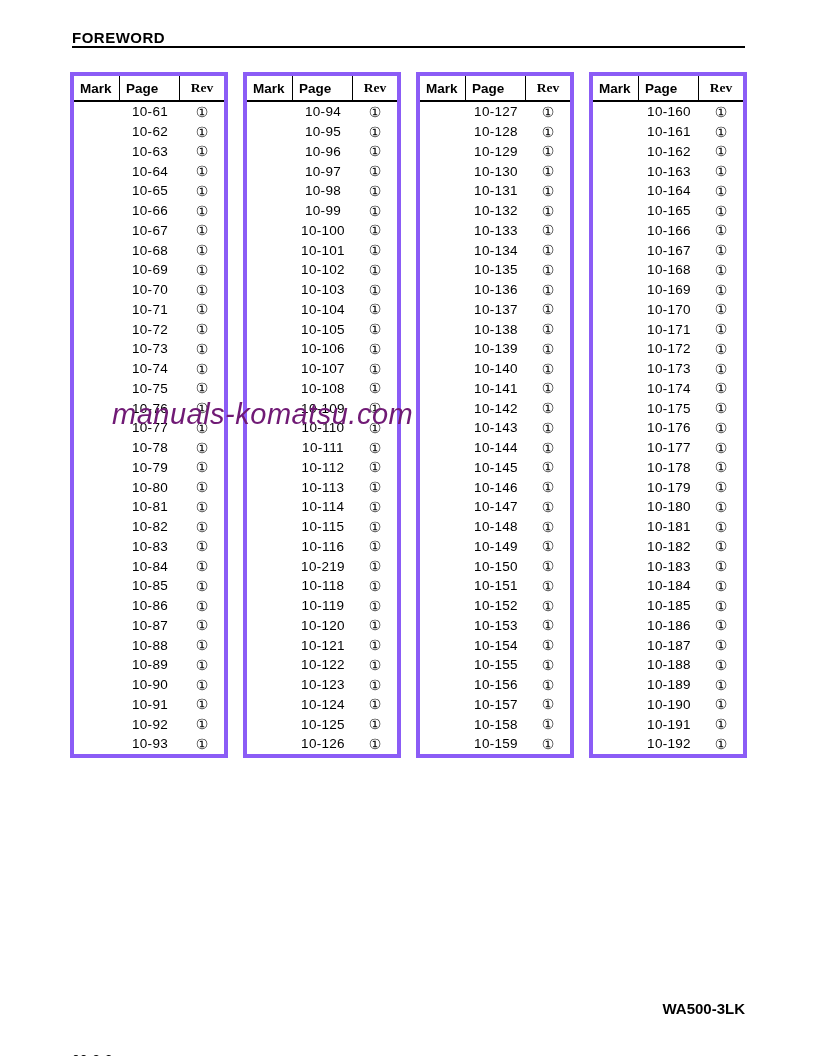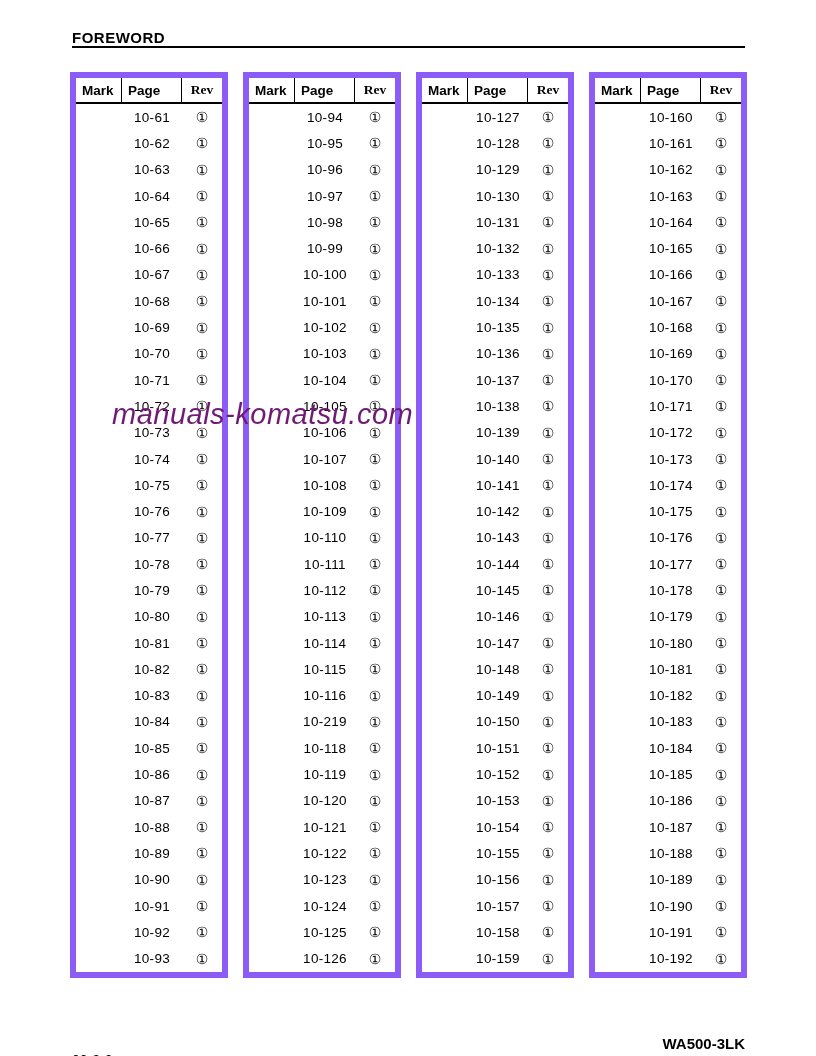--- a/index.html
+++ b/index.html
@@ -17,21 +17,21 @@
   }
   .title-rule {
     position: absolute; left: 72px; top: 46px;
     width: 673px; height: 2px; background: #000;
   }
 
   .tables {
     position: absolute; left: 70px; top: 72px; width: 677px;
     display: flex; justify-content: space-between;
   }
-  .rtable { width: 158px; height: 906px; border: 6px solid #8b5cf6; background: #fff; }
+  .rtable { width: 158px; height: 686px; border: 4px solid #8b5cf6; background: #fff; }
   .thead {
     display: flex; height: 26px; border-bottom: 2px solid #000;
     font-weight: bold; font-size: 13.5px;
   }
   .th { display: flex; align-items: center; }
   .th-mark { width: 46px; border-right: 1.5px solid #000; padding-left: 6px; }
   .th-page { width: 60px; border-right: 1.5px solid #000; padding-left: 6px; }
   .th-rev  { flex: 1; justify-content: center; font-family: Liberation Serif, serif; }
 
   .tbody { display: flex; flex-direction: column; height: calc(100% - 26px); }
@@ -46,21 +46,21 @@
     white-space: nowrap;
     font-style: italic;
   }
 
   .footer-left {
     position: absolute; left: 72px; top: 1052px; font-size: 14px;
   }
   .footer-mark { font-size: 11px; vertical-align: 1px; }
   .footer-right {
     position: absolute; right: 71px; top: 1000px;
-    font-size: 15px; font-weight: bold; margin-top: 35px;
+    font-size: 15px; font-weight: bold;
   }
 </style>
 </head>
 <body>
 
 <div class="sheet">
 
   <div class="title">FOREWORD</div>
   <div class="title-rule"></div>
 

